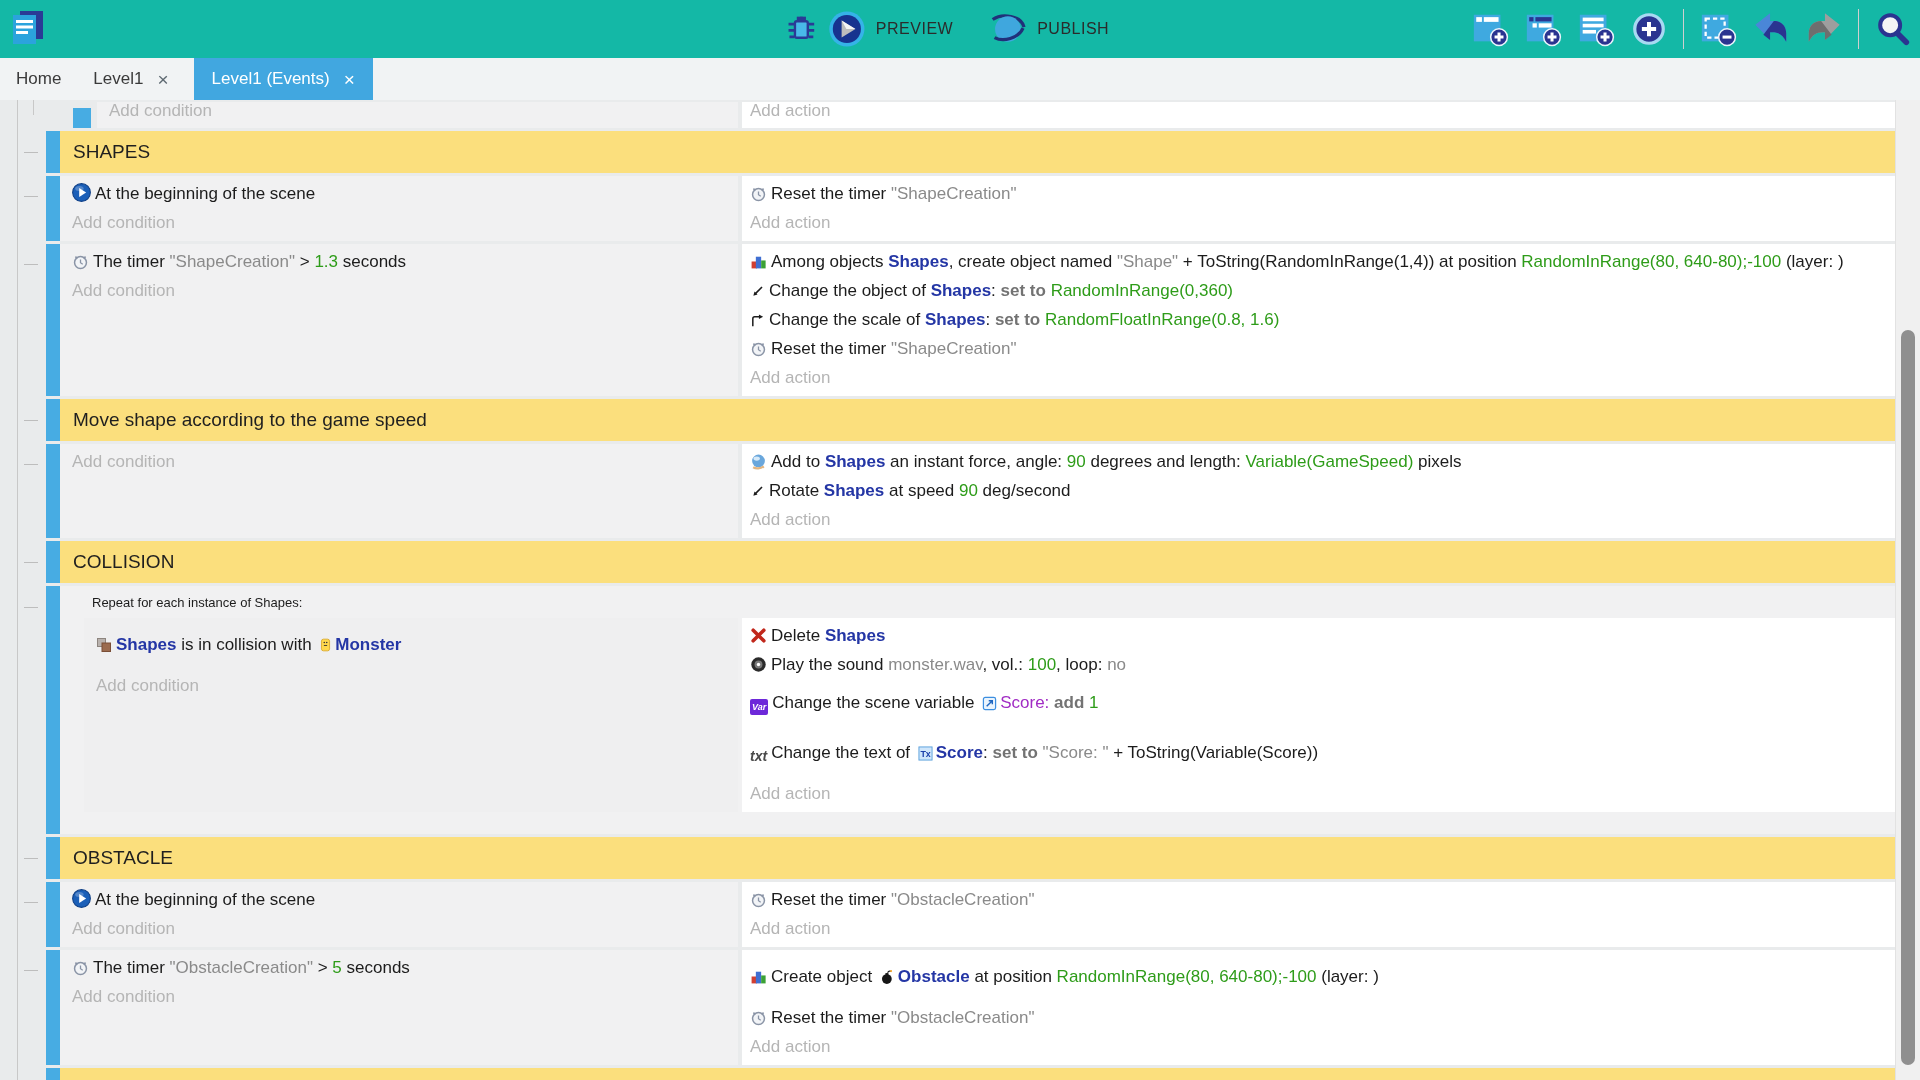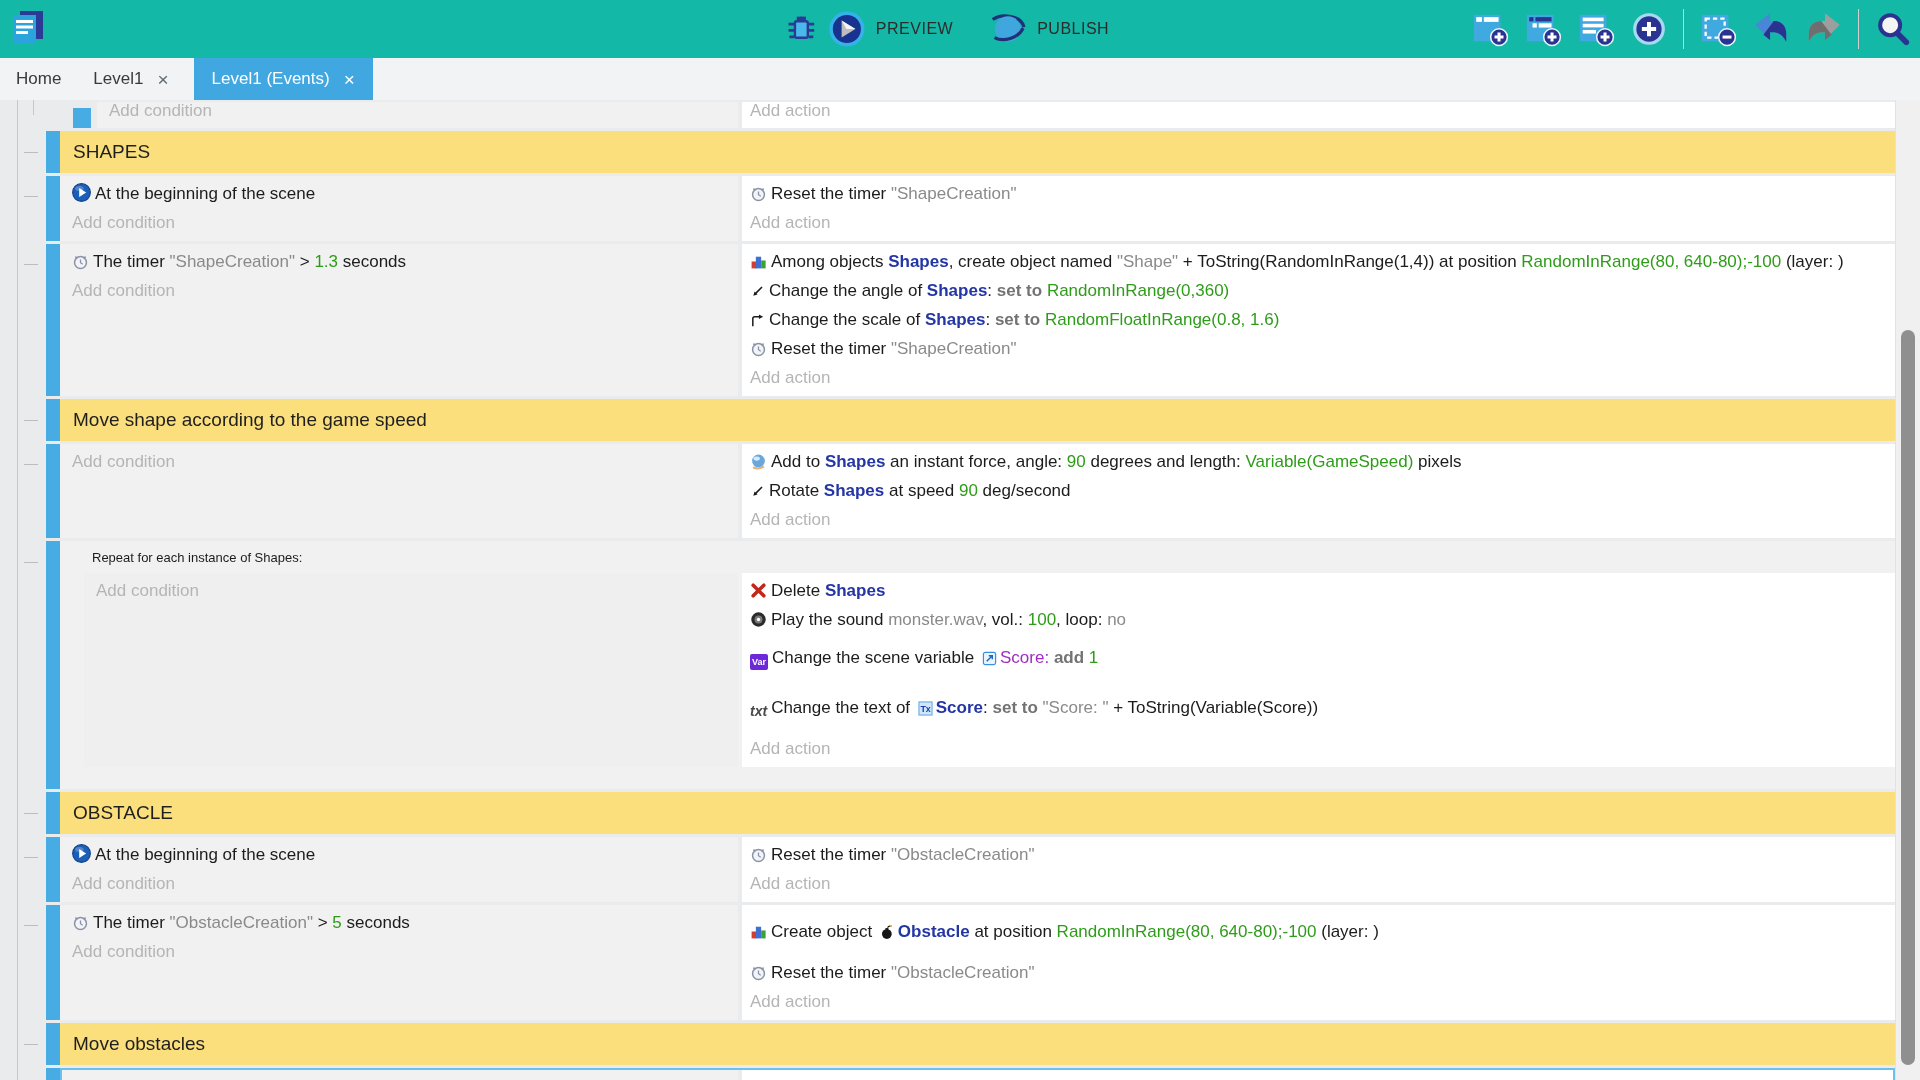--- a/index.html
+++ b/index.html
@@ -37,21 +37,21 @@
   .cgap { width:4px; flex:none; }
   .act  { flex:1; background:#ffffff; padding:5px 0 5px 8px; }
   .line { font-size:17px; line-height:26px; color:#1c1c1c; padding-right:10px; cursor:pointer; }
   .line .ic { display:inline-block; vertical-align:-3px; margin-right:4px; }
   .line .ic.inline { margin:12px 3px; }
   .add  { color:#b5b5b5; }
   .k { color:#1c1c1c; } .g { color:#8a8a8a; } .e { color:#2e9c19; }
   .b { color:#737373;font-weight:bold; } .p { color:#a12cc4; }
   .o { color:#2436a5; font-weight:bold; }
   .var-ic { background:#6d28d9; color:#fff; font-size:9px; font-weight:bold; border-radius:2px;
-            padding:3px 2px; line-height:1; vertical-align:1px !important; }
+            padding:3px 2px; line-height:1; vertical-align:1px !important;font-style:italic; }
   .txt-ic { font-style:italic; color:#4a4a4a; font-size:14px; font-weight:bold; vertical-align:0 !important; }
 
   
   .row.clip { height:26px; overflow:hidden; margin-left:27px; }
   .row.clip .marker { width:18px; height:20px; margin-top:6px; background:#47ace3; flex:none; }
   .row.clip .mgap { width:6px; flex:none; }
   .row.clip .cond { width:641px; overflow:hidden; }
   .row.clip .line { margin-top:-9px; }
 
   
@@ -249,21 +249,21 @@
         <div class="cgap"></div>
         <div class="act">
           <div class="line"><span class="ic"><svg viewBox="0 0 16 16" width="17" height="17">
                 <rect x="1.5" y="8" width="5" height="6.5" fill="#d23f31"></rect>
                 <rect x="5.5" y="3.5" width="5" height="11" fill="#3f6fd2"></rect>
                 <rect x="10.5" y="7" width="4.2" height="7.5" fill="#3ba135"></rect>
               </svg></span><span class="k">Among objects </span><span class="o">Shapes</span><span class="k">, create object named </span><span class="g">"Shape"</span><span class="k"> + ToString(RandomInRange(1,4)) at position </span><span class="e">RandomInRange(80, 640-80);-100</span><span class="k"> (layer: )</span></div>
           <div class="line"><span class="ic"><svg viewBox="0 0 16 16" width="15" height="15">
                 <path d="M12.8 3.2L5.8 10.2" stroke="#1c1c1c" stroke-width="1.7"></path>
                 <path d="M3.6 12.4l1.2-4.4 3.2 3.2z" fill="#1c1c1c"></path>
-              </svg></span><span class="k">Change the angle of </span><span class="o">Shapes</span><span class="k">: </span><span class="b">set to</span><span class="k"> </span><span class="e">RandomInRange(0,360)</span></div>
+              </svg></span><span class="k">Change the object of </span><span class="o">Shapes</span><span class="k">: </span><span class="b">set to</span><span class="k"> </span><span class="e">RandomInRange(0,360)</span></div>
           <div class="line"><span class="ic"><svg viewBox="0 0 16 16" width="15" height="15">
                 <path d="M3 14V6q0-2 2-2h5" stroke="#1c1c1c" stroke-width="1.6" fill="none"></path>
                 <path d="M14 4L9.5 1.6v4.8z" fill="#1c1c1c"></path>
               </svg></span><span class="k">Change the scale of </span><span class="o">Shapes</span><span class="k">: </span><span class="b">set to</span><span class="k"> </span><span class="e">RandomFloatInRange(0.8, 1.6)</span></div>
           <div class="line"><span class="ic"><svg viewBox="0 0 16 16" width="17" height="17">
                 <circle cx="8" cy="9" r="5.6" fill="#f2f4f7" stroke="#8a94a6" stroke-width="1.4"></circle>
                 <path d="M8 6v3.2l2.1 1.4" stroke="#8a94a6" stroke-width="1.2" fill="none"></path>
                 <path d="M3.2 3.4L5 5M12.8 3.4L11 5" stroke="#8a94a6" stroke-width="1.5"></path>
               </svg></span><span class="k">Reset the timer </span><span class="g">"ShapeCreation"</span></div>
           <div class="line add">Add action</div>
@@ -287,27 +287,41 @@
                 <ellipse cx="6.3" cy="5.2" rx="3" ry="2" fill="#d6eaf9"></ellipse>
                 <path d="M3 13.5c2.5 1.5 7 1.5 10-1" stroke="#e4b57f" stroke-width="2.2" fill="none"></path>
               </svg></span><span class="k">Add to </span><span class="o">Shapes</span><span class="k"> an instant force, angle: </span><span class="e">90</span><span class="k"> degrees and length: </span><span class="e">Variable(GameSpeed)</span><span class="k"> pixels</span></div>
           <div class="line"><span class="ic"><svg viewBox="0 0 16 16" width="15" height="15">
                 <path d="M12.8 3.2L5.8 10.2" stroke="#1c1c1c" stroke-width="1.7"></path>
                 <path d="M3.6 12.4l1.2-4.4 3.2 3.2z" fill="#1c1c1c"></path>
               </svg></span><span class="k">Rotate </span><span class="o">Shapes</span><span class="k"> at speed </span><span class="e">90</span><span class="k"> deg/second</span></div>
           <div class="line add">Add action</div>
         </div>
       </div>
+      <div class="row group">
+        <div class="tick" style="top: 21px;"></div>
+        <div class="bar"></div>
+        <div class="glabel">COLLISION</div>
+      </div>
       <div class="row foreach">
         <div class="tick" style="top: 21px;"></div>
         <div class="bar"></div>
         <div class="fwrap">
           <div class="flabel">Repeat for each instance of Shapes:</div>
           <div class="inner">
             <div class="cond">
+              <div class="line"><span class="ic"><svg viewBox="0 0 16 16" width="16" height="16">
+                    <rect x="1.5" y="1.5" width="8" height="8" fill="#b9b2ae" stroke="#8d857f"></rect>
+                    <rect x="6" y="6" width="8.5" height="8.5" fill="#9b6b4f" stroke="#7a4e36"></rect>
+                  </svg></span><span class="o">Shapes</span><span class="k"> is in collision with </span><span class="ic inline"><svg viewBox="0 0 16 16" width="13" height="16">
+                    <rect x="3" y="0.8" width="10" height="14.4" rx="2.5" fill="#ffd84d" stroke="#d9a520"></rect>
+                    <circle cx="6.5" cy="5" r="0.95" fill="#333"></circle>
+                    <circle cx="9.5" cy="5" r="0.95" fill="#333"></circle>
+                    <path d="M6 8.6h4" stroke="#333" stroke-width="1.1"></path>
+                  </svg></span><span class="o">Monster</span></div>
               <div class="line add">Add condition</div>
             </div>
             <div class="cgap"></div>
             <div class="act">
               <div class="line"><span class="ic"><svg viewBox="0 0 16 16" width="17" height="17">
                     <path d="M3 3l10 10M13 3L3 13" stroke="#c1271b" stroke-width="3.4" stroke-linecap="round"></path>
                   </svg></span><span class="k">Delete </span><span class="o">Shapes</span></div>
               <div class="line"><span class="ic"><svg viewBox="0 0 16 16" width="17" height="17">
                     <circle cx="8" cy="8" r="6.8" fill="#2b2b2b"></circle>
                     <circle cx="8" cy="8" r="3.7" fill="#7a7a7a"></circle>

